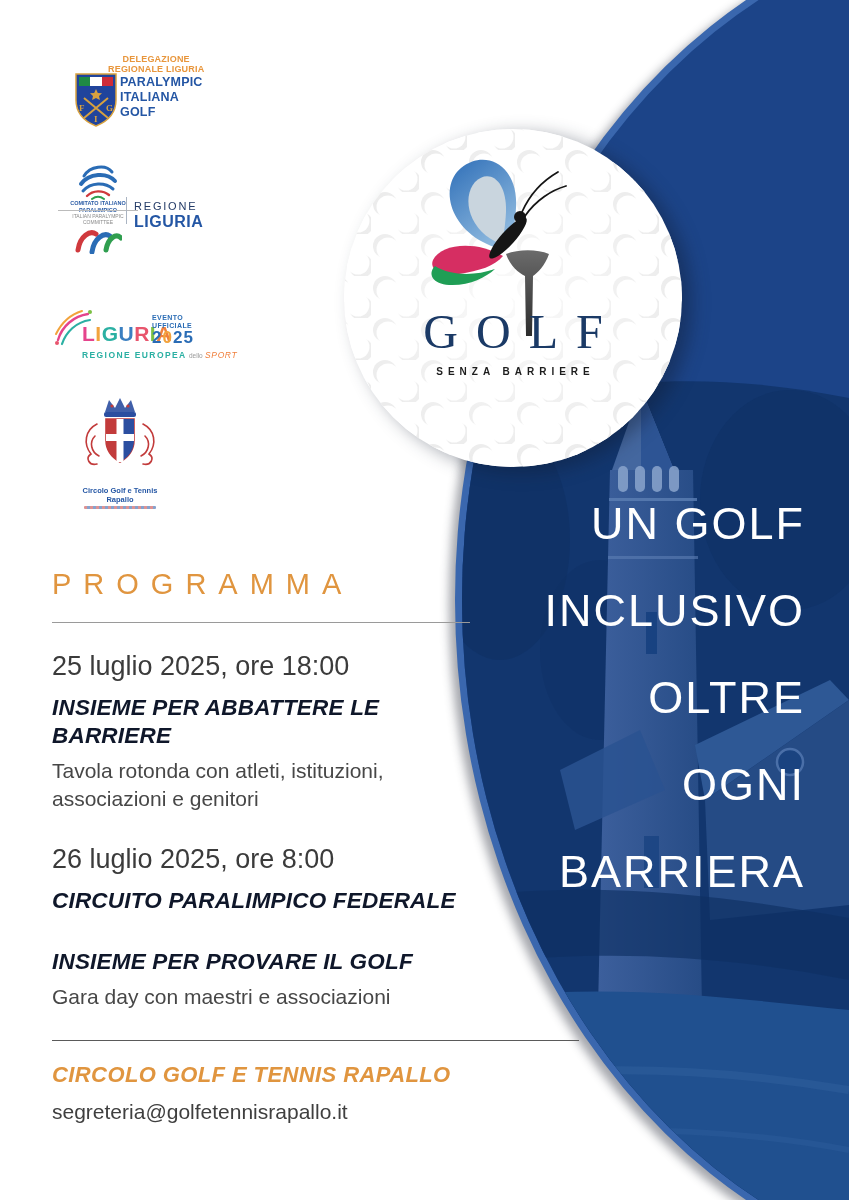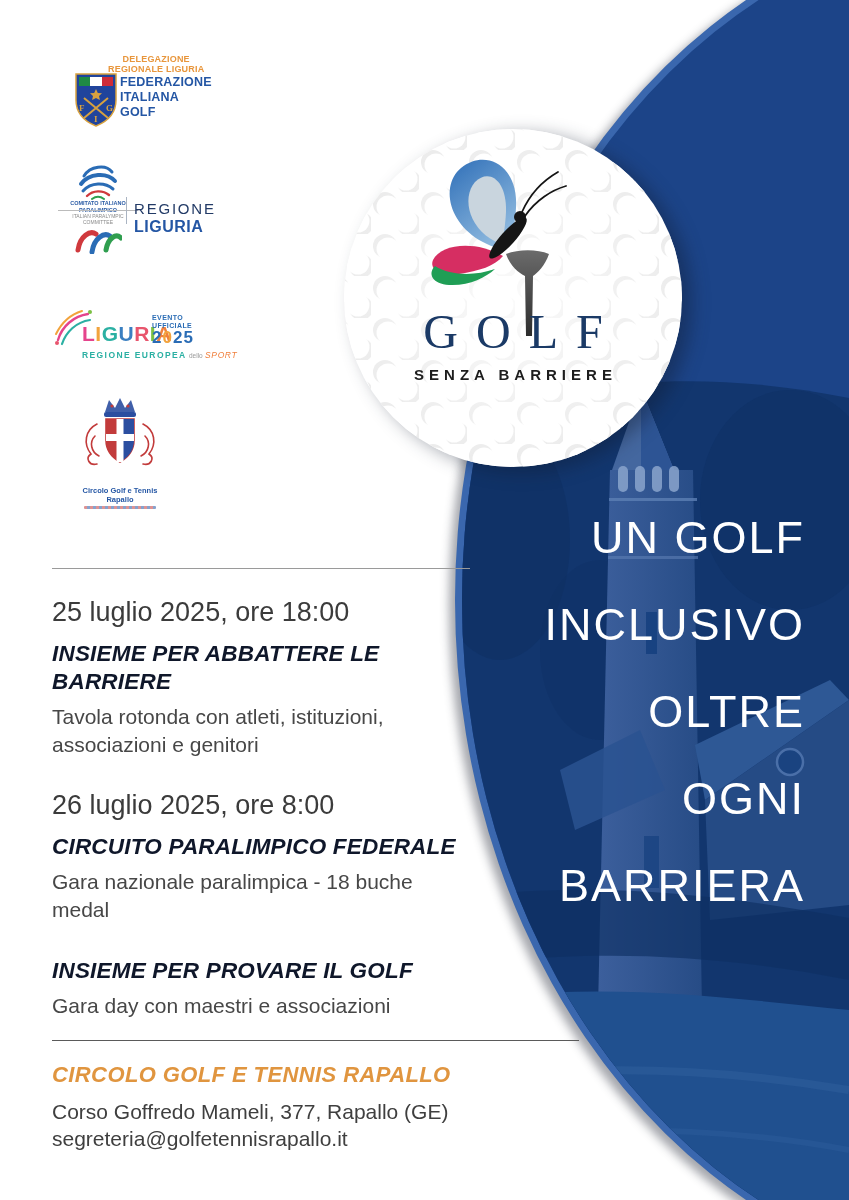--- a/index.html
+++ b/index.html
@@ -12,40 +12,40 @@
     box-shadow:-6px 5px 10px rgba(40,45,60,.42);z-index:1;}
   .photo-layer{position:absolute;left:0;top:0;z-index:2;}
 
   
   .ball-svg{position:absolute;left:323px;top:108px;z-index:3;
     filter:drop-shadow(10px 5px 9px rgba(15,25,45,.40));}
   .golf-word{position:absolute;left:323px;top:304px;width:380px;text-align:center;z-index:4;
     font-family:"Liberation Serif",serif;font-size:48px;font-weight:400;color:#1B3A66;
     letter-spacing:18px;padding-left:18px;box-sizing:border-box;}
   .golf-sub{position:absolute;left:323px;top:366px;width:380px;text-align:center;z-index:4;
-    font-size:15px;font-weight:700;color:#1d1d1d;letter-spacing:5px;padding-left:5px;box-sizing:border-box;}
-
-  
-  .hero{position:absolute;right:44px;top:494px;z-index:4;text-align:right;color:#fff;
+    font-size:10px;font-weight:700;color:#1d1d1d;letter-spacing:5px;padding-left:5px;box-sizing:border-box;}
+
+  
+  .hero{position:absolute;right:44px;top:480px;z-index:4;text-align:right;color:#fff;
     font-size:45px;font-weight:300;letter-spacing:2px;line-height:87px;margin-left:35px;}
 
   
   .fig-block{position:absolute;left:74px;top:48px;z-index:5;}
   .fig-region{position:absolute;left:34px;top:6px;color:#E8963C;font-size:9px;font-weight:700;line-height:10px;letter-spacing:.2px;text-align:center;}
   .fig-shield{position:absolute;left:0;top:24px;}
   .fig-name{position:absolute;left:46px;top:27px;color:#2456A4;font-size:12.5px;font-weight:700;line-height:15px;letter-spacing:.2px;}
 
   .cip-block{position:absolute;left:72px;top:164px;z-index:5;width:120px;}
   .cip-icon{position:absolute;left:4px;top:0;}
   .cip-org{position:absolute;left:-14px;top:36px;width:80px;text-align:center;color:#2B5CA6;font-size:5.5px;font-weight:700;line-height:6.5px;}
   .cip-org-en{position:absolute;left:-14px;top:46px;width:80px;text-align:center;color:#8a8a8a;font-size:5px;line-height:6px;border-top:.5px solid #bbb;padding-top:1.5px;}
   .cip-agitos{position:absolute;left:2px;top:60px;}
   .cip-divider{position:absolute;left:54px;top:33px;width:1px;height:27px;background:#aab4c2;}
   .reg-liguria{position:absolute;left:62px;top:36px;}
-  .reg-l1{color:#223A66;font-size:15px;letter-spacing:1.8px;}
+  .reg-l1{color:#223A66;font-size:11px;letter-spacing:1.8px;}
   .reg-l2{color:#2456A4;font-size:16px;font-weight:700;letter-spacing:.5px;margin-top:1px;}
 
   .lig-block{position:absolute;left:58px;top:306px;z-index:5;width:160px;}
   .lig-swirl{position:absolute;left:-4px;top:2px;}
   .lig-row{position:absolute;left:24px;top:16px;white-space:nowrap;}
   .lig-word{font-size:21px;font-weight:700;letter-spacing:.5px;}
   .lg0{color:#E5448C}.lg1{color:#F2A33C}.lg2{color:#2BB0A3}.lg3{color:#3A7FC1}.lg4{color:#E8556D}.lg5{color:#7BC043}.lg6{color:#F07F3C}
   .lig-right{position:absolute;left:94px;top:8px;width:46px;text-align:left;}
   .lig-evento{color:#2A6CB5;font-size:7px;font-weight:700;line-height:7.5px;letter-spacing:.4px;}
   .lig-year{color:#2A6CB5;font-size:17px;font-weight:700;letter-spacing:1px;line-height:17px;}
@@ -187,21 +187,21 @@
       <rect x="5" y="5" width="11" height="9" fill="#1F8A44"></rect>
       <rect x="16" y="5" width="12" height="9" fill="#FFFFFF"></rect>
       <rect x="28" y="5" width="11" height="9" fill="#CE2B37"></rect>
       <polygon points="22,17 23.8,21 28,21.3 25,24 25.9,28 22,25.9 18.1,28 19,24 16,21.3 20.2,21" fill="#D7A13F"></polygon>
       <path d="M10 26 L34 46 M34 26 L10 46" stroke="#D7A13F" stroke-width="2"></path>
       <text x="5" y="39" font-size="9" font-weight="bold" fill="#D7A13F" font-family="Liberation Serif, serif">F</text>
       <text x="32" y="39" font-size="9" font-weight="bold" fill="#D7A13F" font-family="Liberation Serif, serif">G</text>
       <text x="20" y="50" font-size="9" font-weight="bold" fill="#D7A13F" font-family="Liberation Serif, serif">I</text>
     </svg>
     <div class="fig-name">
-      <div>FEDERAZIONE</div>
+      <div>PARALYMPIC</div>
       <div>ITALIANA</div>
       <div>GOLF</div>
     </div>
   </div>
 
   <div class="cip-block" style="height:95px;">
     <svg class="cip-icon" width="44" height="36" viewBox="0 0 44 36">
       <path d="M8 12 C14 2 30 0 36 8" stroke="#2A6CB5" stroke-width="3" fill="none" stroke-linecap="round"></path>
       <path d="M5 20 C13 9 31 8 39 17" stroke="#2A6CB5" stroke-width="4" fill="none" stroke-linecap="round"></path>
       <path d="M7 27 C15 18 29 18 37 25" stroke="#2A6CB5" stroke-width="3" fill="none" stroke-linecap="round"></path>
@@ -269,40 +269,39 @@
       <path d="M31 23 H45 V66 C38 62 31 56 31 44 Z" fill="#C23B3B"></path>
       <path d="M45 23 H59 V44 C59 56 52 62 45 66 Z" fill="#2B4EA0"></path>
       <rect x="41.5" y="23" width="7" height="43" fill="#FFFFFF"></rect>
       <rect x="31" y="38" width="28" height="7" fill="#FFFFFF"></rect>
     </svg>
     <div class="crest-caption">Circolo Golf e Tennis Rapallo</div>
     <div class="crest-subline"></div>
   </div>
 
   <div class="content">
+    <h1 class="prog-heading">PROGRAMMA</h1>
     <hr class="rule1">
 
     <div class="event">
       <p class="event-date">25 luglio 2025, ore 18:00</p>
       <p class="event-title">INSIEME PER ABBATTERE LE BARRIERE</p>
       <p class="event-desc">Tavola rotonda con atleti, istituzioni, associazioni e genitori</p>
     </div>
 
     <div class="event event-g2">
       <p class="event-date">26 luglio 2025, ore 8:00</p>
       <p class="event-title">CIRCUITO PARALIMPICO FEDERALE</p>
-      <p class="event-desc">Gara nazionale paralimpica - 18 buche medal</p>
     </div>
 
     <div class="event">
       <p class="event-title">INSIEME PER PROVARE IL GOLF</p>
       <p class="event-desc">Gara day con maestri e associazioni</p>
     </div>
   </div>
 
   <div class="rule2"></div>
   <div class="venue">
     <p class="venue-name">CIRCOLO GOLF E TENNIS RAPALLO</p>
-    <p class="venue-line">Corso Goffredo Mameli, 377, Rapallo (GE)</p>
     <p class="venue-line">segreteria@golfetennisrapallo.it</p>
   </div>
 
 </div>
 
 </body></html>

